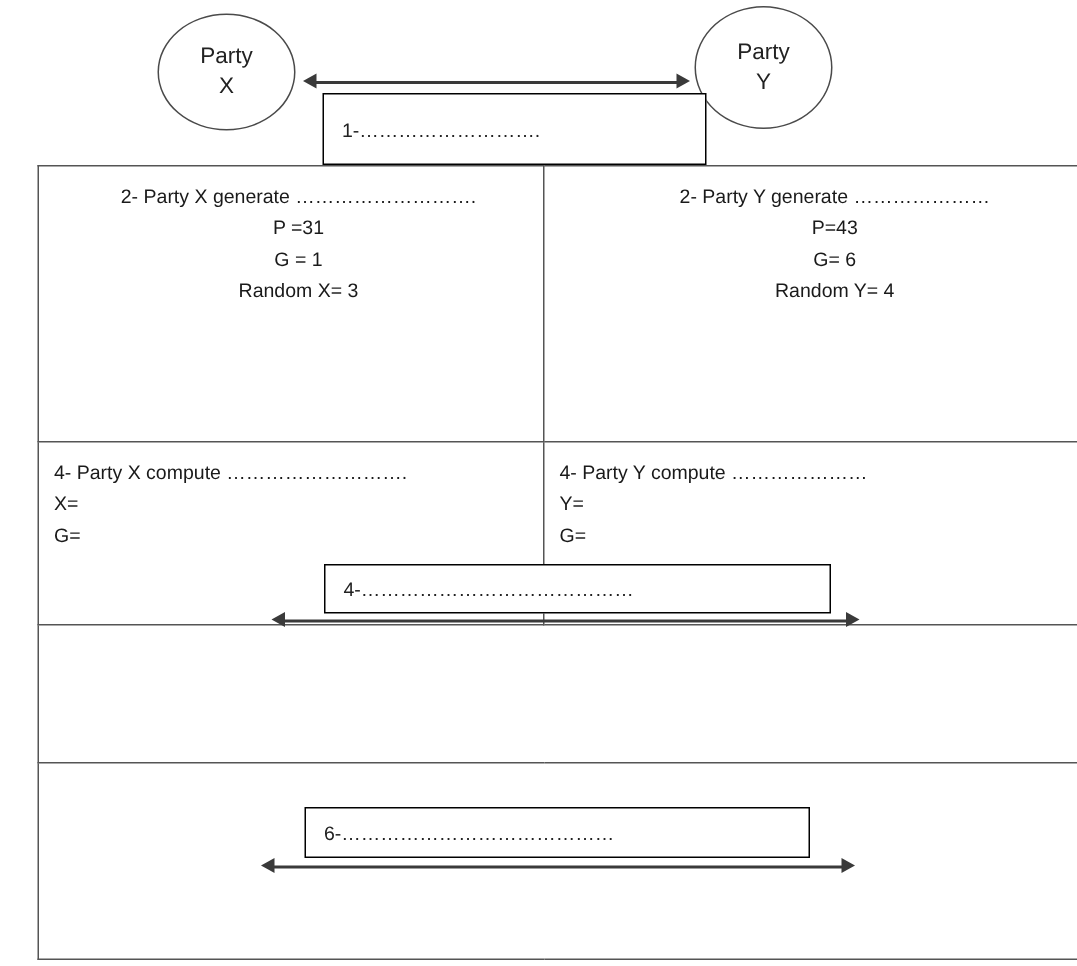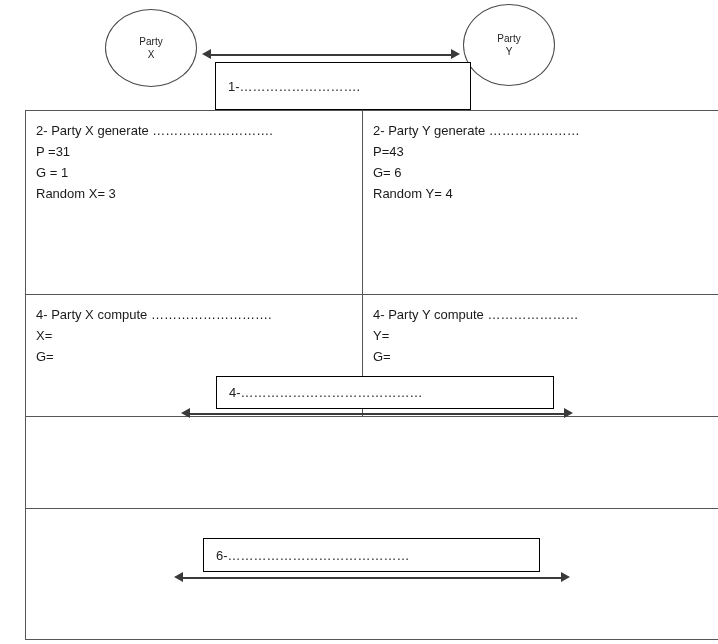--- a/index.html
+++ b/index.html
@@ -19,21 +19,21 @@
   
   .party-circle {
     position: absolute;
     border: 1.4px solid #4a4a4a;
     border-radius: 50%;
     background: #ffffff;
     display: flex;
     flex-direction: column;
     align-items: center;
     justify-content: center;
-    font-size: 10px;
+    font-size: 15px;
     line-height: 1.35;
     color: #222;
     z-index: 5;
   }
   #party-x { left: 105px; top: 9px;  width: 90px; height: 76px; }
   #party-y { left: 463px; top: 4px;  width: 90px; height: 80px; }
   .party-line { display: block; }
 
   
   .arrow {
@@ -100,21 +100,21 @@
     padding: 9px 0 0 10px;
     font-size: 13px;
     line-height: 1.62;
     box-sizing: border-box;
   }
   #protocol-table td.col-left  { width: 337px; }
   #protocol-table td.col-right { width: 378px; }
   .cell-line { display: block; white-space: pre; }
   .cell-line.spacer { visibility: hidden; }
 
-  tr.row-gen     td { height: 112px; }
+  tr.row-gen     td { height: 112px; text-align: center; }
   tr.row-compute td { height: 74px;  }
   tr.row-step3   td { height: 76px;  }
   tr.row-ex4     td { height: 56px;  }
   tr.row-step5   td { height: 80px;  }
   tr.row-ex6     td { height: 80px;  }
   tr.row-keys    td { height: 52px;  }
   tr.row-ex4 td.exchange-cell,
   tr.row-ex6 td.exchange-cell { padding: 0; }
 </style>
 </head>

